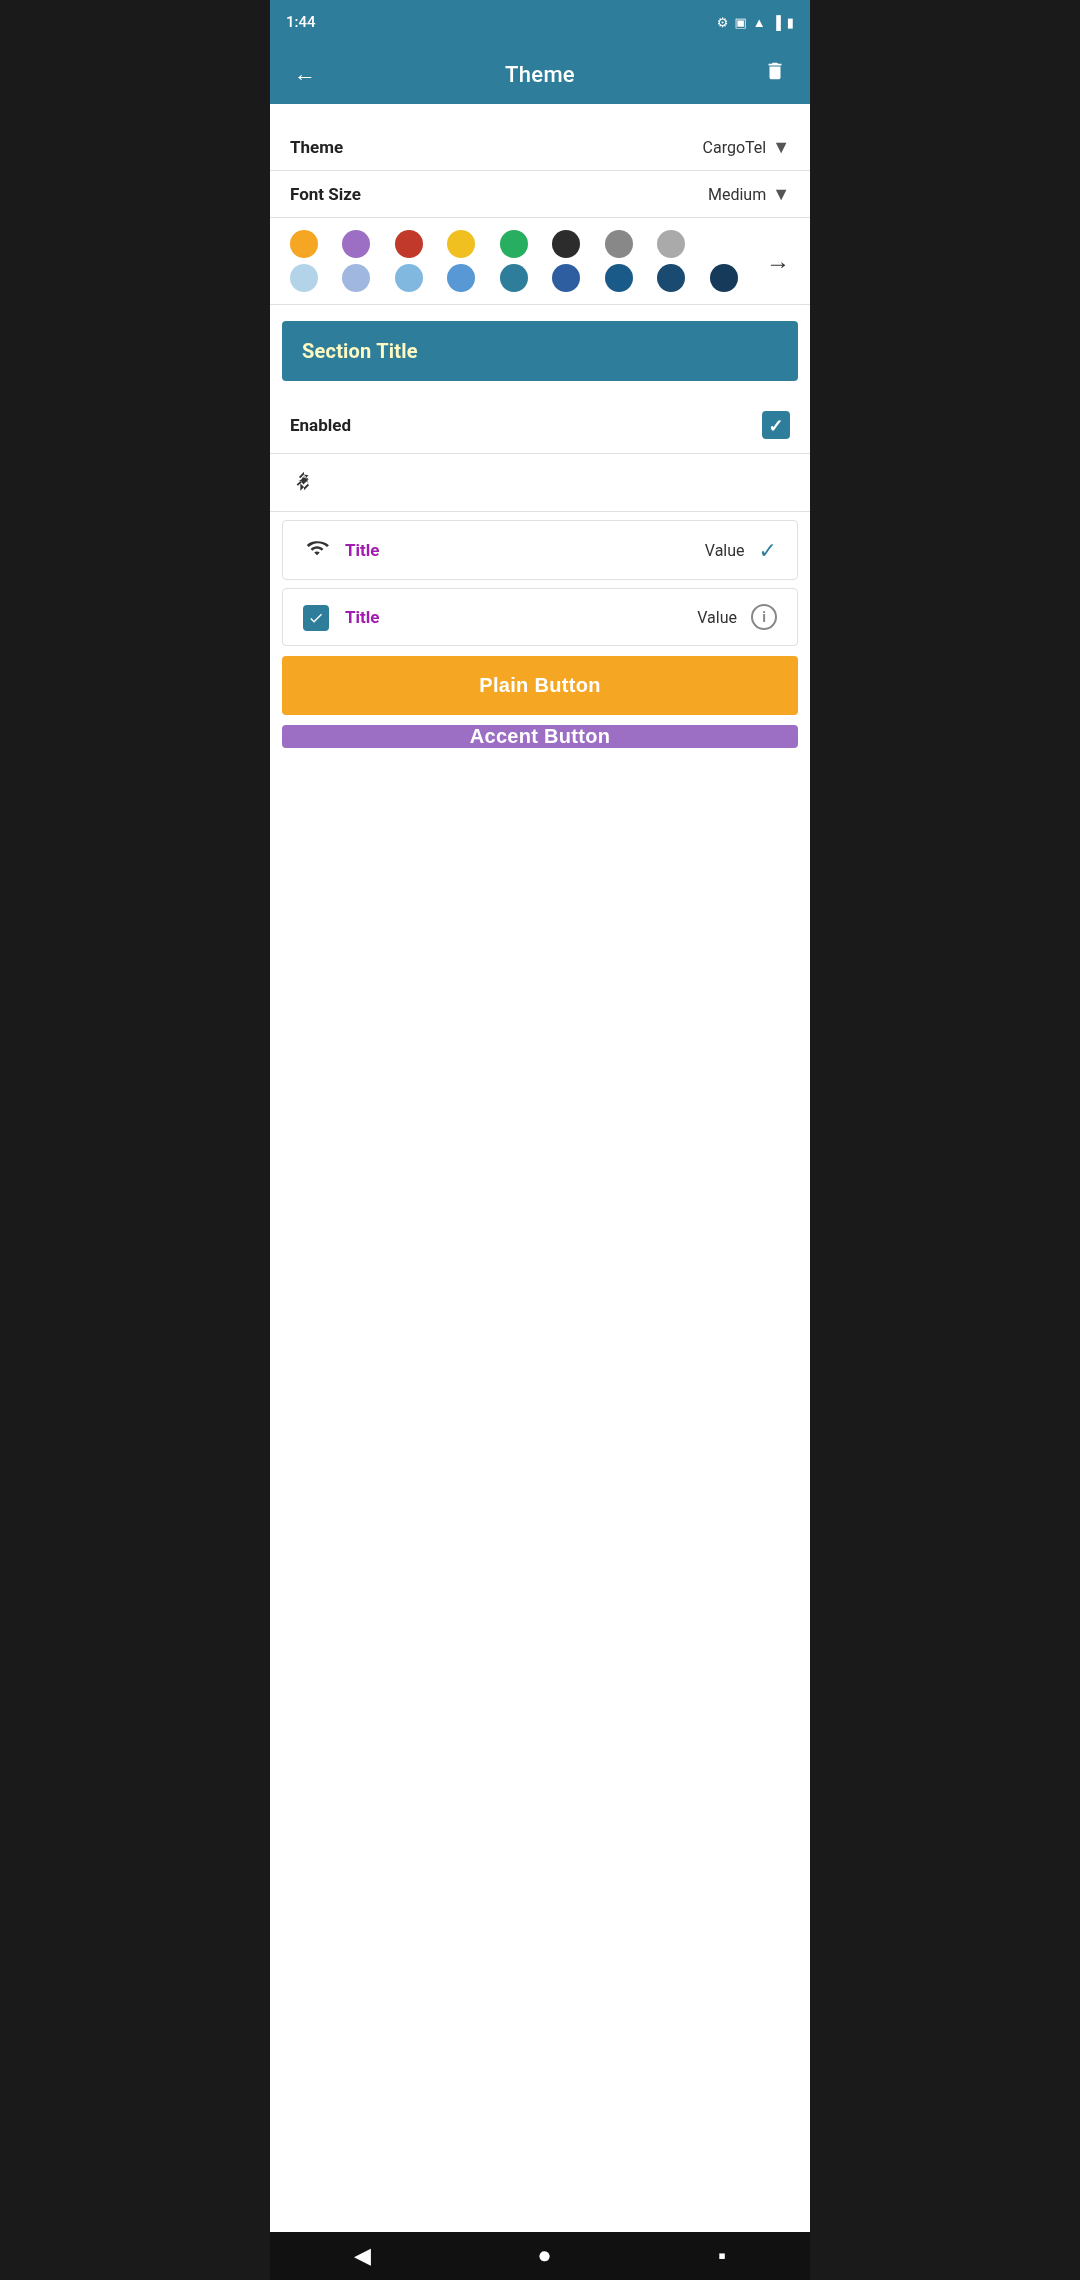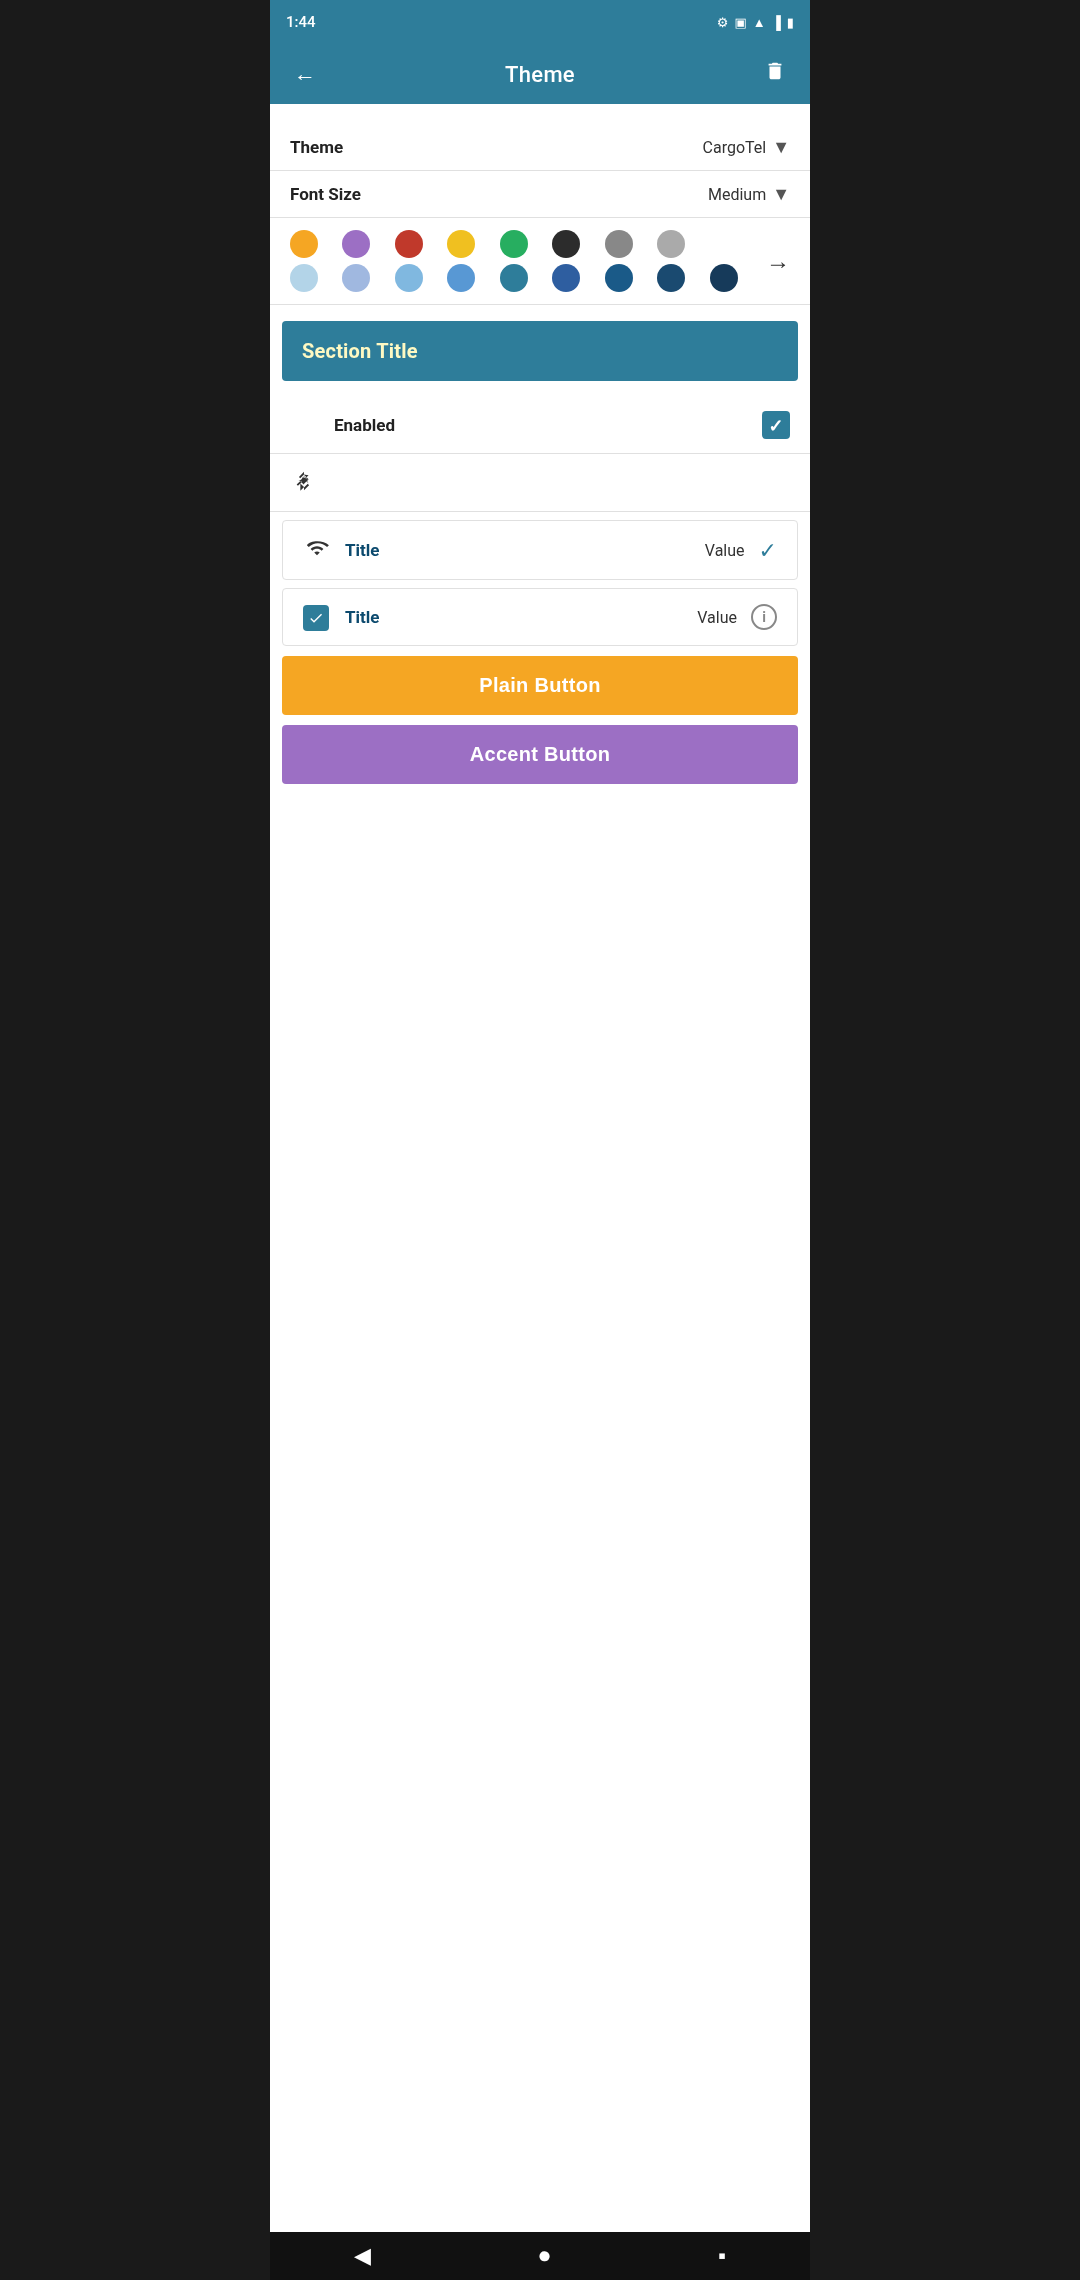--- a/index.html
+++ b/index.html
@@ -149,21 +149,20 @@
       display: flex;
       align-items: center;
       justify-content: space-between;
       border-bottom: 1px solid #e0e0e0;
       background: #ffffff;
     }
     .enabled-label {
       font-size: 17px;
       font-weight: 700;
       color: #222;
-      margin-left: 44px;
     }
     .checkbox-checked {
       width: 28px;
       height: 28px;
       background: #2e7d9a;
       border-radius: 4px;
       display: flex;
       align-items: center;
       justify-content: center;
       cursor: pointer;
@@ -216,21 +215,21 @@
       gap: 14px;
       background: #ffffff;
     }
     .title-value-row .row-icon {
       font-size: 24px;
       color: #333;
     }
     .title-col {
       font-size: 17px;
       font-weight: 700;
-      color: #0c4a6e;
+      color: #a21caf;
       flex: 1;
     }
     .value-col {
       font-size: 16px;
       color: #333;
       margin-right: 0;
     }
     .check-icon {
       font-size: 20px;
       color: #555;
@@ -262,21 +261,20 @@
       text-align: center;
       border: none;
       border-radius: 4px;
       cursor: pointer;
       letter-spacing: 0.3px;
     }
     .accent-button {
       display: block;
       width: calc(100% - 24px);
       margin: 6px 0 16px 12px;
-      padding: 18px;
       background: #9c6fc4;
       color: white;
       font-size: 20px;
       font-weight: 700;
       text-align: center;
       border: none;
       border-radius: 4px;
       cursor: pointer;
       letter-spacing: 0.3px;
     }

